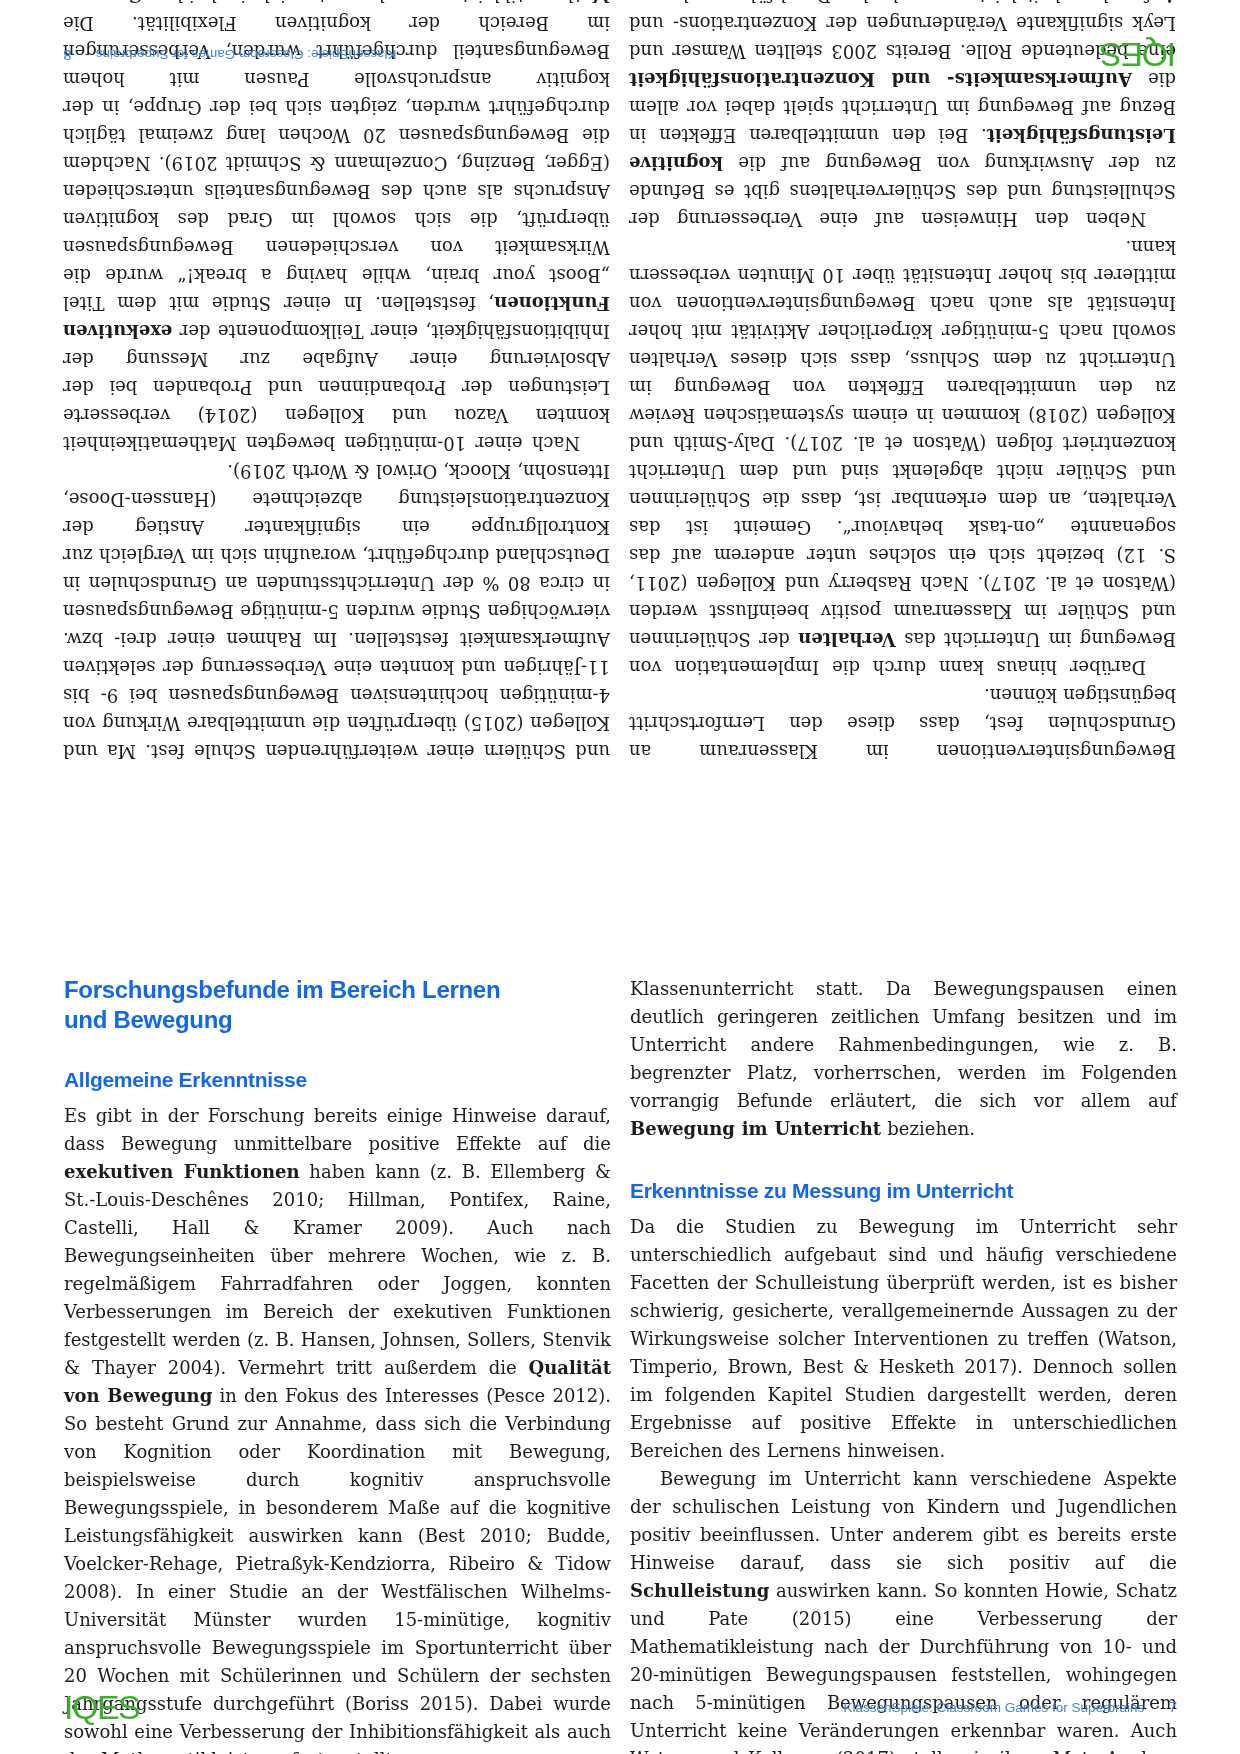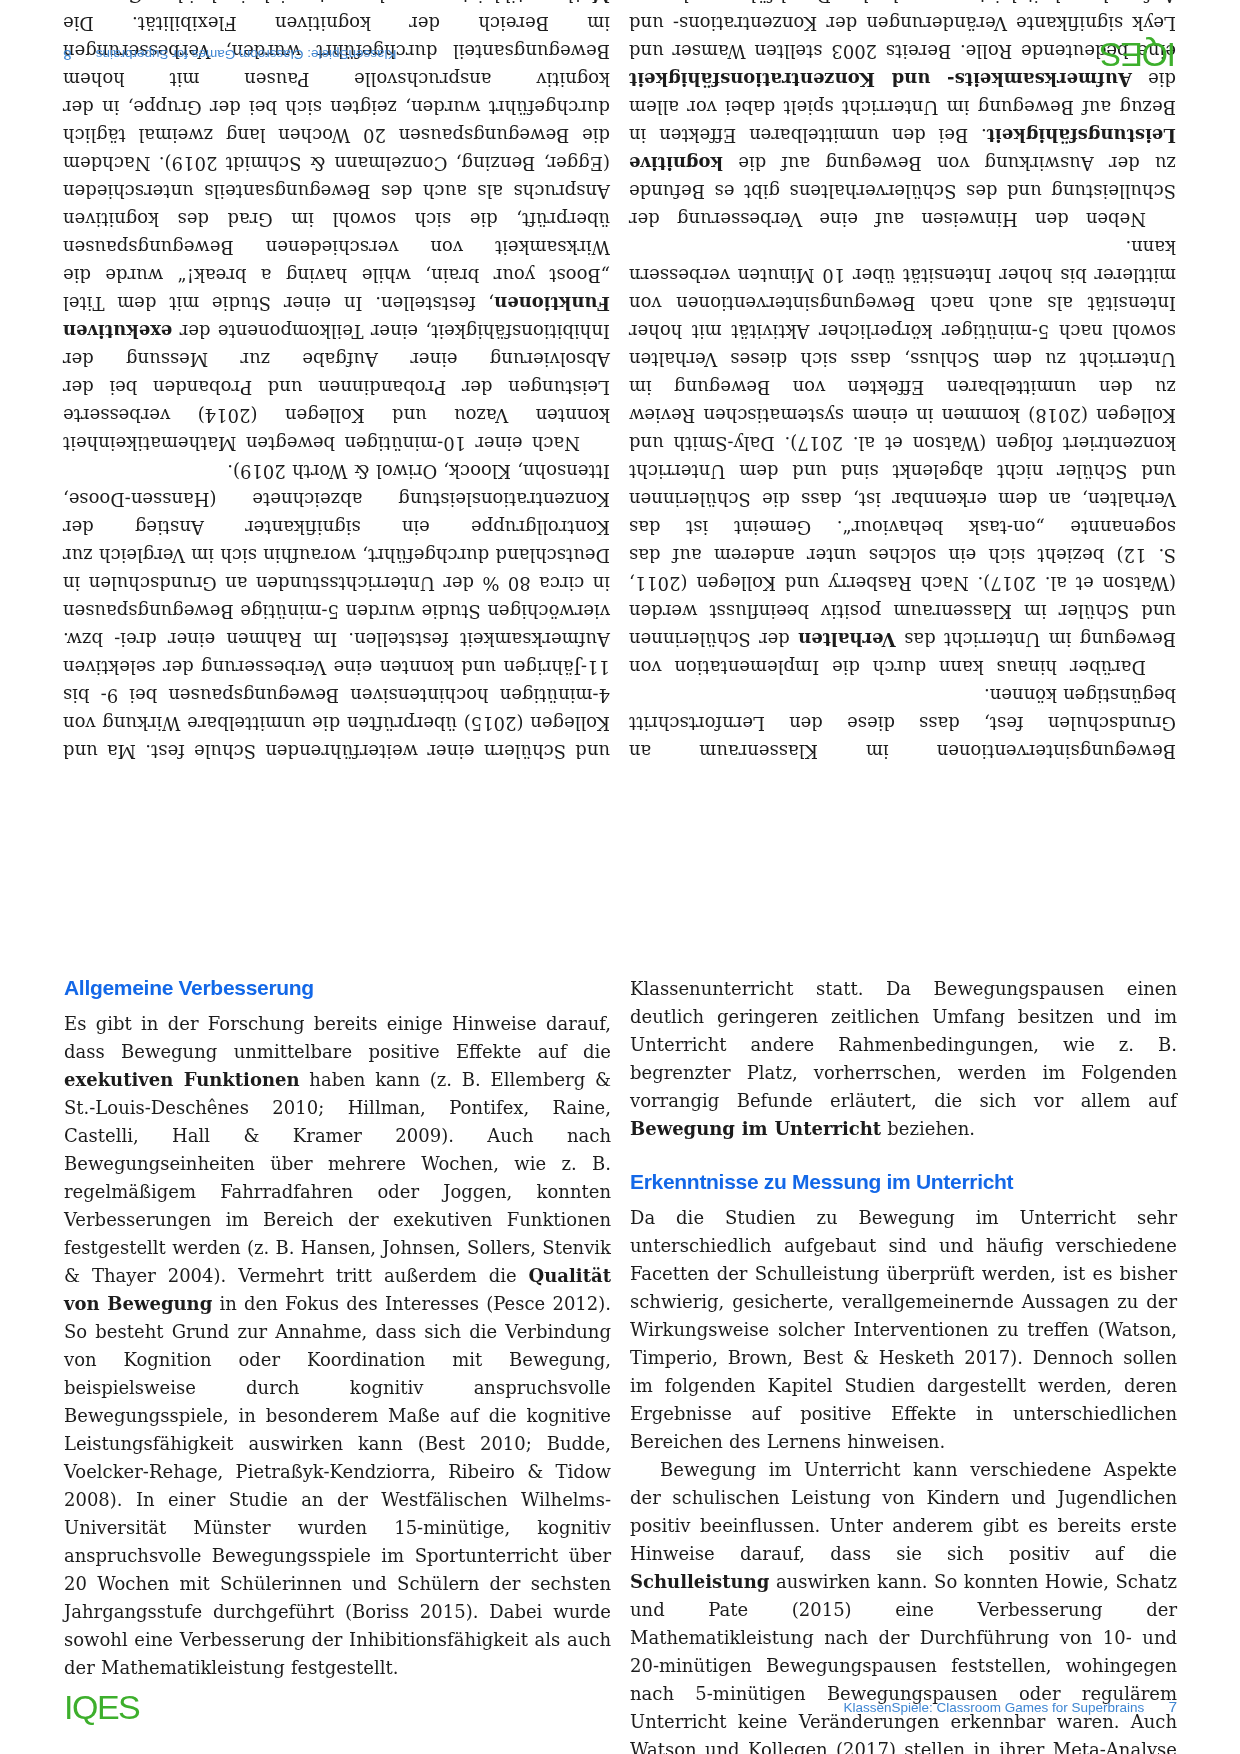--- a/index.html
+++ b/index.html
@@ -83,28 +83,30 @@
       <span class="footer-right">
         <span class="running">KlassenSpiele: Classroom Games for Superbrains</span>
         <span class="pagenum">8</span>
       </span>
     </div>
   </div>
 
   <div class="page7">
     <div class="cols">
       <div class="col">
-        <h2 class="h2">Allgemeine Verbesserung</h2>
+        <h1 class="h1">Forschungsbefunde im Bereich Lernen
+und Bewegung</h1>
+        <h2 class="h2">Allgemeine Erkenntnisse</h2>
         <div class="body-text">
           <p><span>Es gibt in der Forschung bereits einige Hinweise darauf, dass Bewegung unmittelbare positive Effekte auf die </span><span class="seg-b">exekutiven Funktionen</span><span> haben kann (z. B. Ellemberg &amp; St.-Louis-Deschênes 2010; Hillman, Pontifex, Raine, Castelli, Hall &amp; Kramer 2009). Auch nach Bewegungseinheiten über mehrere Wochen, wie z. B. regelmäßigem Fahrradfahren oder Joggen, konnten Verbesserungen im Bereich der exekutiven Funktionen festgestellt werden (z. B. Hansen, Johnsen, Sollers, Stenvik &amp; Thayer 2004). Vermehrt tritt außerdem die </span><span class="seg-b">Qualität von Bewegung</span><span> in den Fokus des Interesses (Pesce 2012). So besteht Grund zur Annahme, dass sich die Verbindung von Kognition oder Koordination mit Bewegung, beispielsweise durch kognitiv anspruchsvolle Bewegungsspiele, in besonderem Maße auf die kognitive Leistungsfähigkeit auswirken kann (Best 2010; Budde, Voelcker-Rehage, Pietraßyk-Kendziorra, Ribeiro &amp; Tidow 2008). In einer Studie an der Westfälischen Wilhelms-Universität Münster wurden 15-minütige, kognitiv anspruchsvolle Bewegungsspiele im Sportunterricht über 20 Wochen mit Schülerinnen und Schülern der sechsten Jahrgangsstufe durchgeführt (Boriss 2015). Dabei wurde sowohl eine Verbesserung der Inhibitionsfähigkeit als auch der Mathematikleistung festgestellt.</span></p>
 
         </div>
       </div>
       <div class="col">
-        <div class="body-text" style="margin-bottom:26px;">
+        <div class="body-text" style="margin-bottom:35px;">
           <p><span>Klassenunterricht statt. Da Bewegungspausen einen deutlich geringeren zeitlichen Umfang besitzen und im Unterricht andere Rahmenbedingungen, wie z. B. begrenzter Platz, vorherrschen, werden im Folgenden vorrangig Befunde erläutert, die sich vor allem auf </span><span class="seg-b">Bewegung im Unterricht</span><span> beziehen.</span></p>
         </div>
         <h2 class="h2">Erkenntnisse zu Messung im Unterricht</h2>
         <div class="body-text">
           <p><span>Da die Studien zu Bewegung im Unterricht sehr unterschiedlich aufgebaut sind und häufig verschiedene Facetten der Schulleistung überprüft werden, ist es bisher schwierig, gesicherte, verallgemeinernde Aussagen zu der Wirkungsweise solcher Interventionen zu treffen (Watson, Timperio, Brown, Best &amp; Hesketh 2017). Dennoch sollen im folgenden Kapitel Studien dargestellt werden, deren Ergebnisse auf positive Effekte in unterschiedlichen Bereichen des Lernens hinweisen.</span></p>
           <p class="indent"><span>Bewegung im Unterricht kann verschiedene Aspekte der schulischen Leistung von Kindern und Jugendlichen positiv beeinflussen. Unter anderem gibt es bereits erste Hinweise darauf, dass sie sich positiv auf die </span><span class="seg-b">Schulleistung</span><span> auswirken kann. So konnten Howie, Schatz und Pate (2015) eine Verbesserung der Mathematikleistung nach der Durchführung von 10- und 20-minütigen Bewegungspausen feststellen, wohingegen nach 5-minütigen Bewegungspausen oder regulärem Unterricht keine Veränderungen erkennbar waren. Auch Watson und Kollegen (2017) stellen in ihrer Meta-Analyse zu kurz- und langfristigen</span></p>
         </div>
       </div>
     </div>
   </div>

